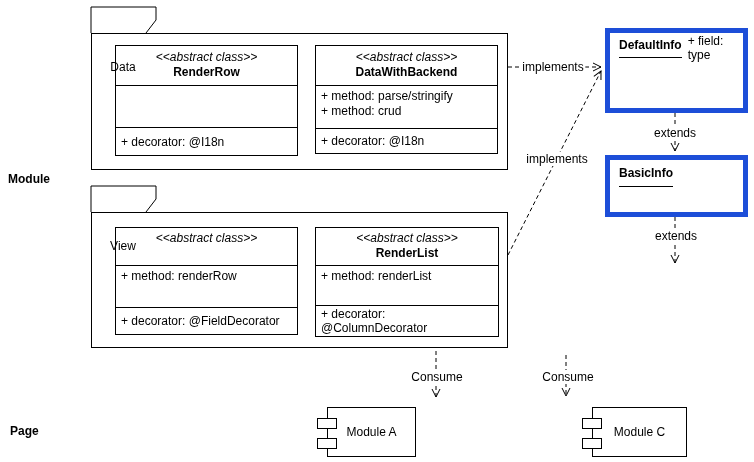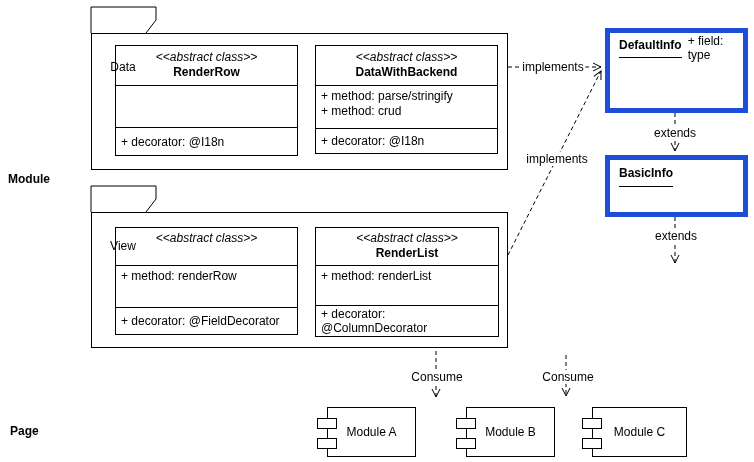--- a/index.html
+++ b/index.html
@@ -150,24 +150,19 @@
   <div class="edge-label" style="left:675px;top:126px;">extends</div>
   <div class="edge-label" style="left:676px;top:229px;">extends</div>
   <div class="edge-label" style="left:437px;top:370px;">Consume</div>
   <div class="edge-label" style="left:568px;top:370px;">Consume</div>
 
   <div class="module" style="left:327px;top:407px;width:89px;height:50px;">
     <div class="mod-tab t1"></div>
     <div class="mod-tab t2"></div>
     <span>Module A</span>
   </div>
-  <div class="module" style="left:466px;top:407px;width:89px;height:50px;">
-    <div class="mod-tab t1"></div>
-    <div class="mod-tab t2"></div>
-    <span>Module B</span>
-  </div>
   <div class="module" style="left:592px;top:407px;width:95px;height:50px;">
     <div class="mod-tab t1"></div>
     <div class="mod-tab t2"></div>
     <span>Module C</span>
   </div>
 
 </div>
 
 </body></html>

